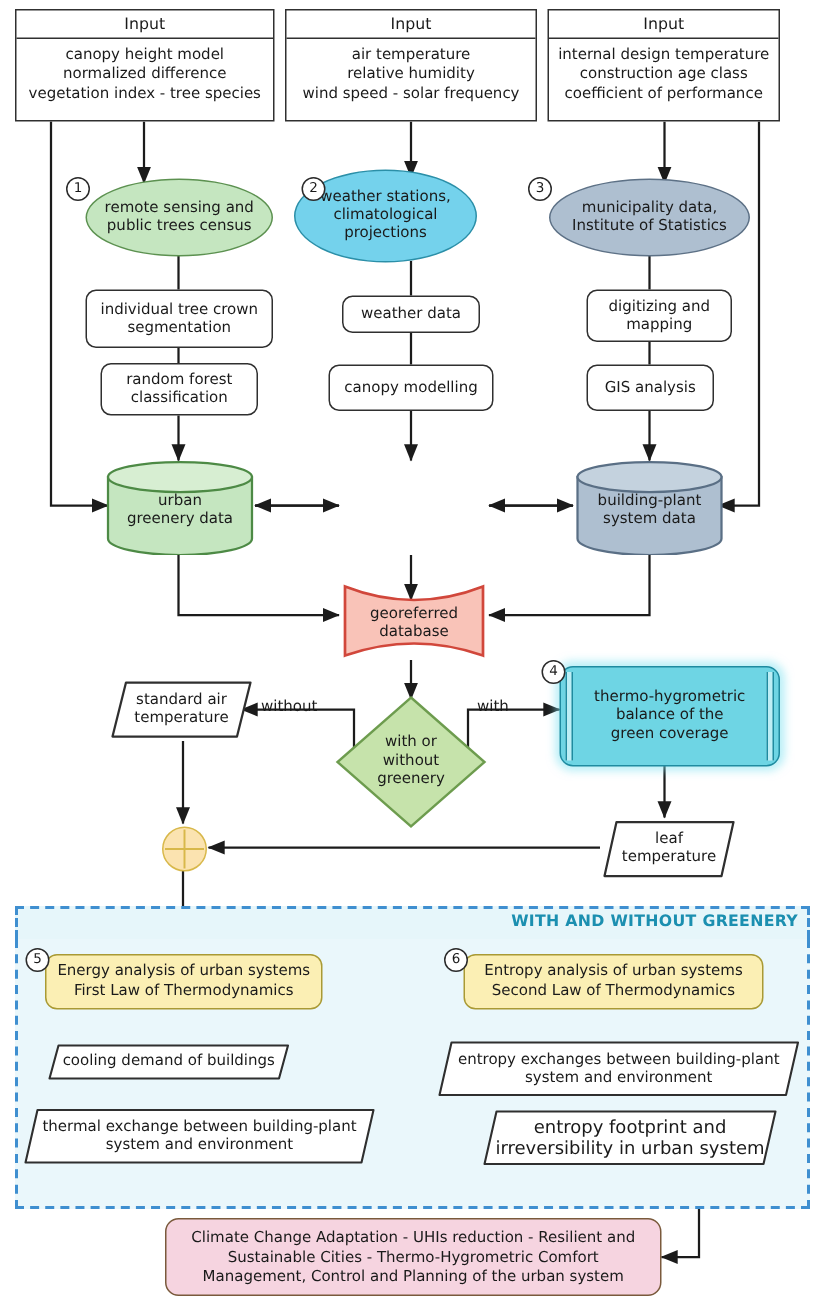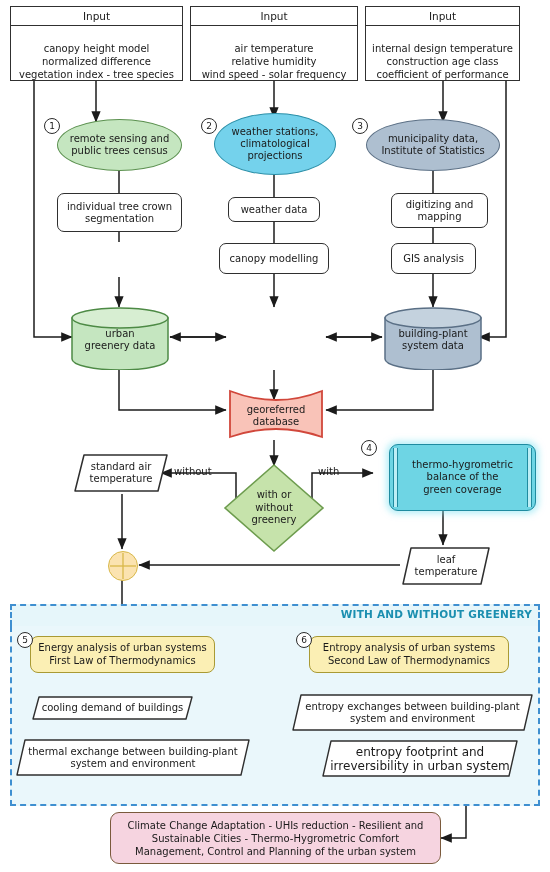--- a/index.html
+++ b/index.html
@@ -4,21 +4,21 @@
 <style>
   html,body{margin:0;padding:0;background:#ffffff;}
   body{
     width:550px;height:872px;position:relative;overflow:hidden;
     font-family:"DejaVu Sans","Liberation Sans",sans-serif;
     color:#1a1a1a;
   }
   #stage{position:absolute;left:0;top:0;width:550px;height:872px;}
   svg#wires{position:absolute;left:0;top:0;width:550px;height:872px;pointer-events:none;}
   .node{position:absolute;box-sizing:border-box;display:flex;align-items:center;
-        justify-content:center;text-align:center;line-height:1.18;gap:12px;}
+        justify-content:center;text-align:center;line-height:1.18;}
   
   .inputbox{border:1.4px solid #303030;background:#fff;}
   .inputbox .hdr{border-bottom:1.4px solid #303030;font-size:10.5px;padding:3px 0;text-align:center;}
   .inputbox .bdy{font-size:10px;padding:5px 3px 6px;text-align:center;line-height:1.28;}
   
   .ellipse{border-radius:50%;border:1.4px solid #4a7a4a;font-size:10px;}
   .ell-green{background:#c5e6c0;border-color:#5c9150;}
   .ell-blue{background:#74d2ec;border-color:#2b8fa8;}
   .ell-grey{background:#aebfd0;border-color:#5d7186;}
   
@@ -35,21 +35,21 @@
   .diamond{position:absolute;}
   .diamond .lbl{position:absolute;left:0;right:0;top:50%;transform:translateY(-50%);
                 text-align:center;font-size:10px;line-height:1.25;z-index:3;}
   
   .doc{position:absolute;}
   .doc .lbl{position:absolute;left:0;right:0;top:50%;transform:translateY(-46%);
             text-align:center;font-size:10px;line-height:1.22;z-index:3;}
   
   .box3d{position:absolute;background:#6ed5e4;border:1.6px solid #1f8ba0;border-radius:9px;
          font-size:10px;display:flex;align-items:center;justify-content:center;text-align:center;
-         line-height:1.25;box-shadow:0 0 6px 3px rgba(130,225,240,.55);margin-left:16px;}
+         line-height:1.25;box-shadow:0 0 6px 3px rgba(130,225,240,.55);}
   .box3d:before,.box3d:after{content:"";position:absolute;top:3px;bottom:3px;width:3px;
          background:#bdeef5;border-left:1px solid #1f8ba0;border-right:1px solid #1f8ba0;}
   .box3d:before{left:3px;} .box3d:after{right:3px;}
   
   .ybox{position:absolute;background:#fbefb4;border:1.6px solid #a99a34;border-radius:8px;
         font-size:10px;display:flex;align-items:center;justify-content:center;text-align:center;
         line-height:1.25;padding:2px 6px;box-sizing:border-box;}
   
   .pinkbox{position:absolute;background:#f6d4e0;border:1.6px solid #7a5a3c;border-radius:9px;
            font-size:10px;display:flex;align-items:center;justify-content:center;text-align:center;
@@ -156,30 +156,32 @@
     <div class="bdy" style="white-space:pre-line;text-align:center;">internal design temperature
 construction age class
 coefficient of performance</div>
   </div>
 
   <div class="cnum" style="left:44px;top:118px;">1</div>
   <div class="node ellipse ell-green" style="left:57px;top:119px;width:125px;height:52px;white-space:pre-line;">remote sensing and
 public trees census</div>
 
   <div class="cnum" style="left:201px;top:118px;">2</div>
-  <div class="node ellipse ell-blue" style="left:214px;top:113px;width:122px;height:62px;white-space:pre-line;">weather stations,
+  <div class="node ellipse ell-blue" style="left:196px;top:113px;width:122px;height:62px;white-space:pre-line;">weather stations,
 climatological
 projections</div>
 
   <div class="cnum" style="left:352px;top:118px;">3</div>
   <div class="node proc" style="left:57px;top:193px;width:125px;height:39px;white-space:pre-line;">individual tree crown
 segmentation</div>
 
   <div class="node ellipse ell-grey" style="left:366px;top:119px;width:134px;height:52px;white-space:pre-line;">municipality data,
 Institute of Statistics</div>
+  <div class="node proc" style="left:67px;top:242px;width:105px;height:35px;white-space:pre-line;">random forest
+classification</div>
 
   <div class="node proc" style="left:228px;top:197px;width:92px;height:25px;white-space:pre-line;">weather data</div>
   <div class="node proc" style="left:219px;top:243px;width:110px;height:31px;white-space:pre-line;">canopy modelling</div>
 
   <div class="node proc" style="left:391px;top:193px;width:97px;height:35px;white-space:pre-line;">digitizing and
 mapping</div>
   <div class="node proc" style="left:391px;top:243px;width:85px;height:31px;white-space:pre-line;">GIS analysis</div>
 
   <div class="cyl" style="left:70px;top:307px;width:100px;height:63px;">
     <svg width="100" height="63" viewBox="0 0 100 63">

